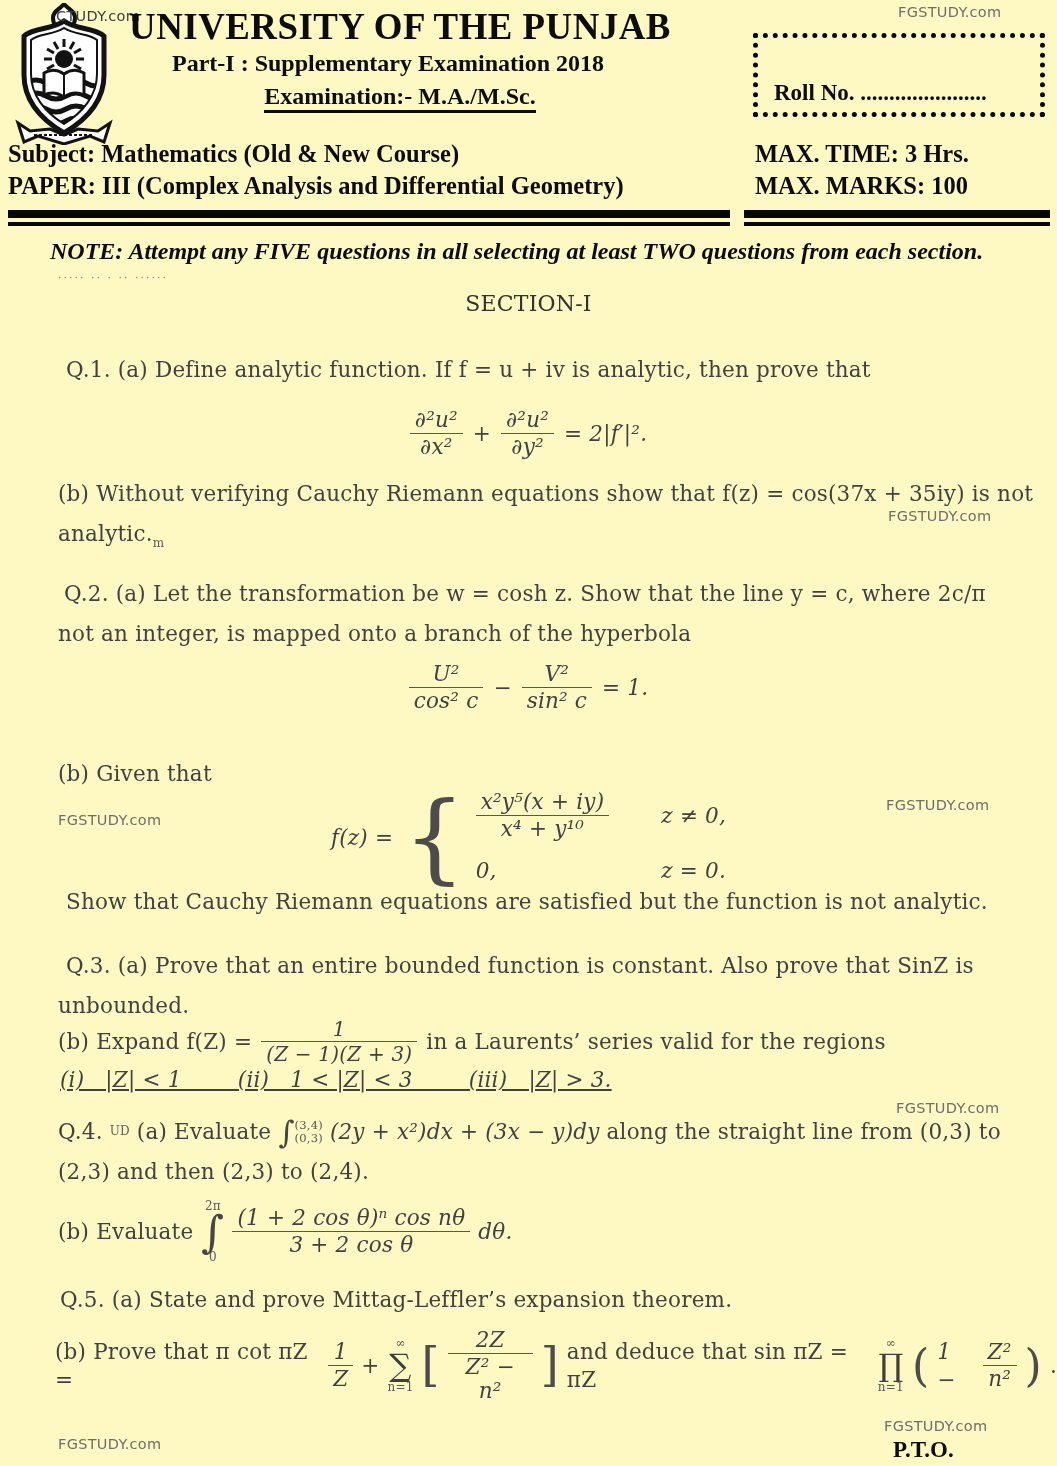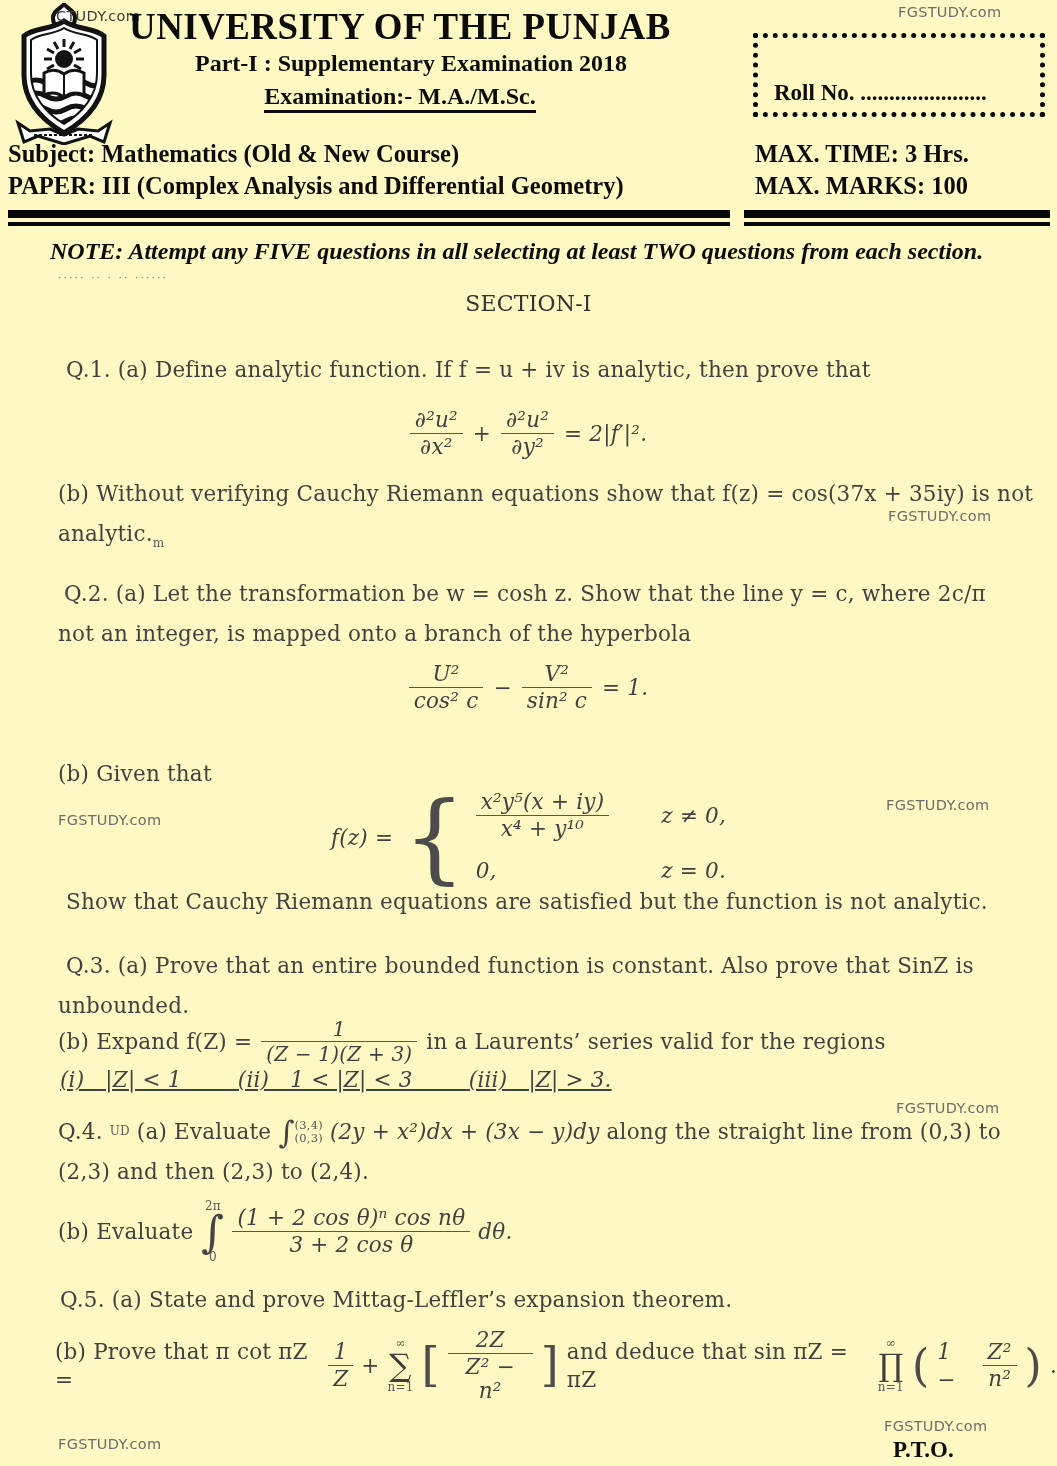--- a/index.html
+++ b/index.html
@@ -66,21 +66,21 @@
       <line x1="52" y1="71" x2="52" y2="94" stroke="#121212" stroke-width="2"></line>
       <path d="M6 120 L18 128 L38 126 L52 132 L66 126 L86 128 L98 120 L92 139 L78 133 L52 141 L26 133 L12 139 Z" fill="#fff" stroke="#121212" stroke-width="3"></path>
       <path d="M22 132 L82 132" stroke="#121212" stroke-width="2" stroke-dasharray="3 2"></path>
     </svg>
   </div>
 
   <div class="abs wm" style="left:56px;top:8px;color:#3c3c3c;">CTUDY.com</div>
   <div class="abs wm" style="left:898px;top:4px;">FGSTUDY.com</div>
 
   <div class="abs hdr" style="left:80px;top:4px;width:640px;text-align:center;font-size:38px;letter-spacing:.5px;transform:scaleX(.97);">UNIVERSITY OF THE PUNJAB</div>
-  <div class="abs hdr" style="left:91px;top:50px;width:640px;text-align:center;font-size:24px;">Part-I : Supplementary Examination 2018</div>
+  <div class="abs hdr" style="left:68px;top:50px;width:640px;text-align:center;font-size:24px;">Part-I : Supplementary Examination 2018</div>
   <div class="abs hdr" style="left:80px;top:83px;width:640px;text-align:center;font-size:24px;"><span class="underlined">Examination:- M.A./M.Sc.</span></div>
 
   <div class="abs rollbox" style="left:753px;top:33px;width:282px;height:74px;">
     <div class="hdr" style="position:absolute;left:16px;bottom:6px;font-size:23px;">Roll No. ......................</div>
   </div>
 
   <div class="abs hdr" style="left:8px;top:140px;font-size:24.5px;">Subject: Mathematics (Old &amp; New Course)</div>
   <div class="abs hdr" style="left:8px;top:172px;font-size:24.5px;">PAPER: III (Complex Analysis and Differential Geometry)</div>
   <div class="abs hdr" style="left:755px;top:140px;font-size:24.5px;">MAX. TIME: 3 Hrs.</div>
   <div class="abs hdr" style="left:755px;top:172px;font-size:24.5px;">MAX. MARKS: 100</div>

